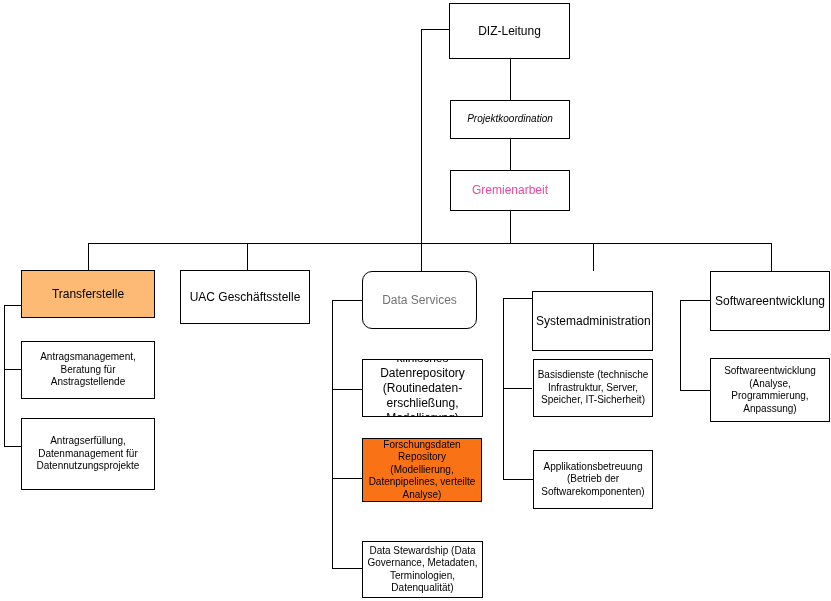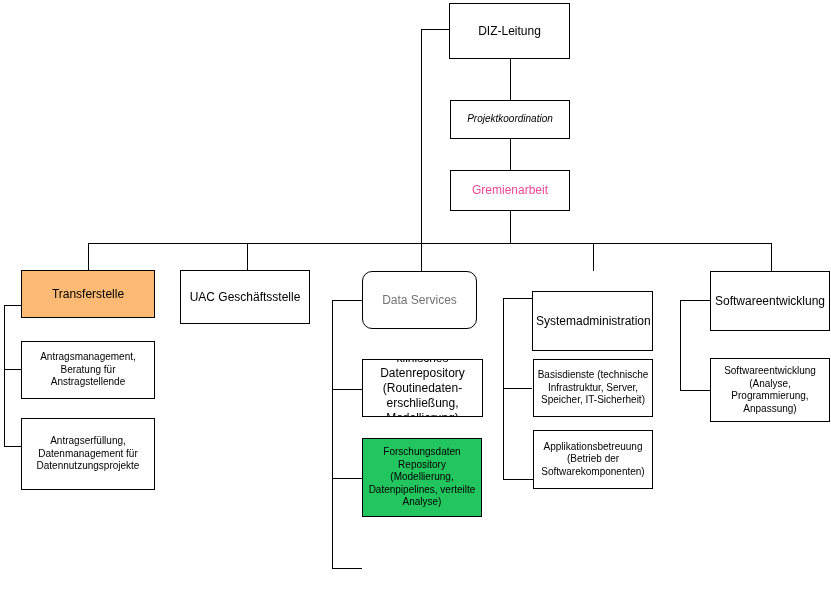--- a/index.html
+++ b/index.html
@@ -92,25 +92,28 @@
     </div>
     <div class="node" style="left: 21px; top: 341px; width: 134px; height: 58px; font-size: 10px; background: rgb(255, 255, 255); border-color: rgb(0, 0, 0); color: rgb(0, 0, 0);">
       <span>Antragsmanagement, Beratung für Anstragstellende</span>
     </div>
     <div class="node" style="left: 21px; top: 418px; width: 134px; height: 72px; font-size: 10px; background: rgb(255, 255, 255); border-color: rgb(0, 0, 0); color: rgb(0, 0, 0); justify-content: center;">
       <span>Antragserfüllung, Datenmanagement für Datennutzungsprojekte</span>
     </div>
     <div class="node" style="left: 362px; top: 359px; width: 121px; height: 58px; font-size: 12px; background: rgb(255, 255, 255); border-color: rgb(0, 0, 0); color: rgb(0, 0, 0);">
       <span>klinisches Datenrepository (Routinedaten-erschließung, Modellierung)</span>
     </div>
-    <div class="node" style="left: 362px; top: 438px; width: 120px; height: 79px; font-size: 10px; background: #22c55e; border-color: rgb(0, 0, 0); color: rgb(0, 0, 0);">
+    <div class="node" style="left: 362px; top: 438px; width: 120px; height: 64px; font-size: 10px; background: #f97316; border-color: rgb(0, 0, 0); color: rgb(0, 0, 0);">
       <span>Forschungsdaten Repository (Modellierung, Datenpipelines, verteilte Analyse)</span>
+    </div>
+    <div class="node" style="left: 362px; top: 541px; width: 121px; height: 57px; font-size: 10px; background: rgb(255, 255, 255); border-color: rgb(0, 0, 0); color: rgb(0, 0, 0);">
+      <span>Data Stewardship (Data Governance, Metadaten, Terminologien, Datenqualität)</span>
     </div>
     <div class="node" style="left: 533px; top: 359px; width: 120px; height: 58px; font-size: 10px; background: rgb(255, 255, 255); border-color: rgb(0, 0, 0); color: rgb(0, 0, 0);">
       <span>Basisdienste (technische Infrastruktur, Server, Speicher, IT-Sicherheit)</span>
     </div>
-    <div class="node" style="left: 533px; top: 430px; width: 120px; height: 59px; font-size: 10px; background: rgb(255, 255, 255); border-color: rgb(0, 0, 0); color: rgb(0, 0, 0);">
+    <div class="node" style="left: 533px; top: 450px; width: 120px; height: 59px; font-size: 10px; background: rgb(255, 255, 255); border-color: rgb(0, 0, 0); color: rgb(0, 0, 0);">
       <span>Applikationsbetreuung (Betrieb der Softwarekomponenten)</span>
     </div>
     <div class="node" style="left: 710px; top: 358px; width: 120px; height: 64px; font-size: 10px; background: rgb(255, 255, 255); border-color: rgb(0, 0, 0); color: rgb(0, 0, 0);">
       <span>Softwareentwicklung (Analyse, Programmierung, Anpassung)</span>
     </div>
   </div>
 
 </body></html>

